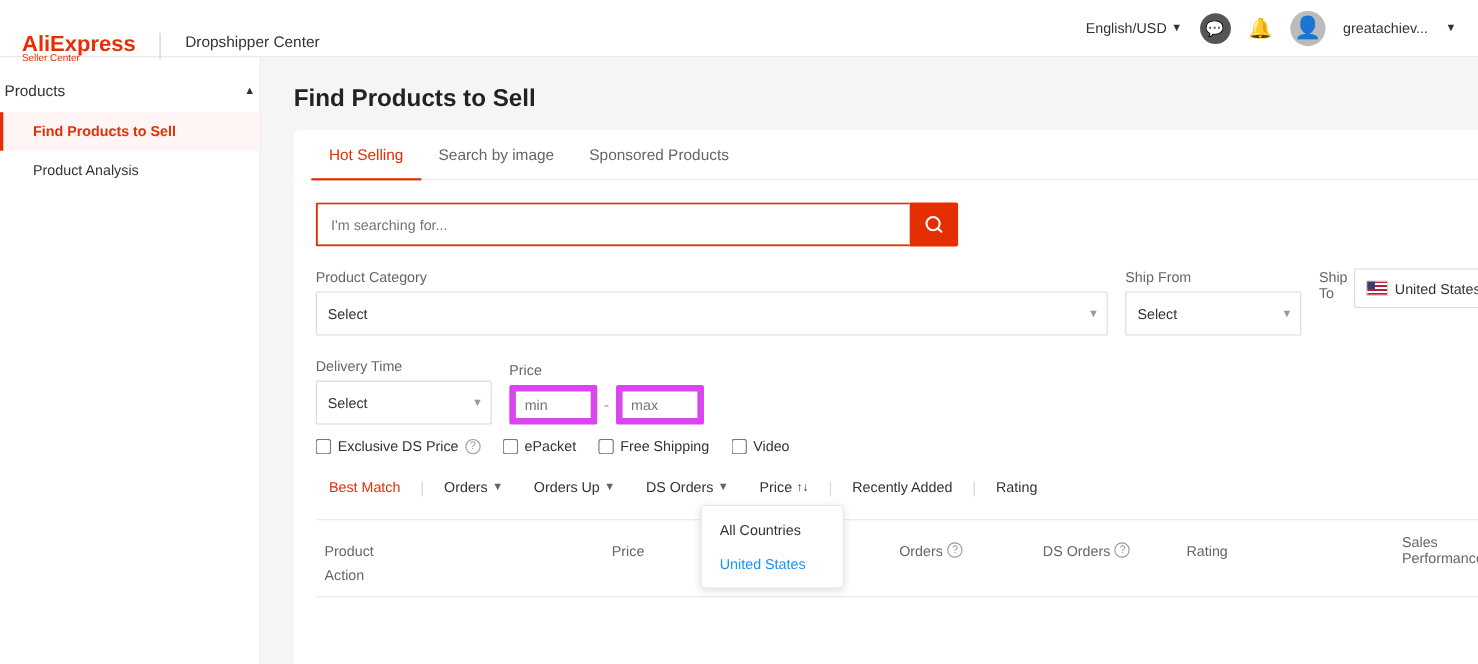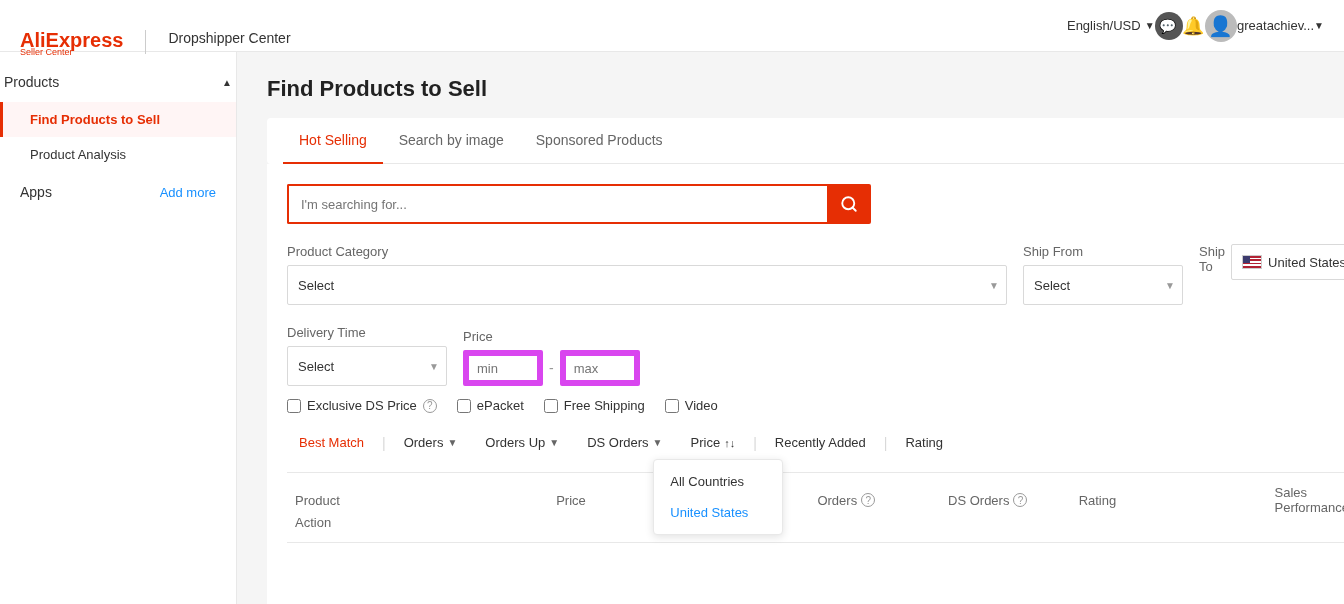--- a/index.html
+++ b/index.html
@@ -28,20 +28,21 @@
     .header-divider {
       width: 1px;
       height: 24px;
       background: #ccc;
       margin: 0 12px;
     }
     .header-right {
       margin-left: auto;
       display: flex;
       align-items: center;
+      gap: 16px;
     }
     .header-lang {
       display: flex;
       align-items: center;
       gap: 4px;
       font-size: 13px;
       color: #333;
       cursor: pointer;
     }
     .header-icon {
@@ -407,21 +408,21 @@
       display: flex;
       gap: 16px;
       align-items: flex-end;
       margin-bottom: 12px;
     }
 
     
     .orders-up-popup {
       position: absolute;
       top: 30px;
-      left: 180px;
+      left: 164px;
       background: #fff;
       border: 1px solid #e8e8e8;
       border-radius: 4px;
       box-shadow: 0 2px 8px rgba(0,0,0,0.12);
       z-index: 50;
       min-width: 130px;
       padding: 6px 0;
     }
     .popup-item {
       padding: 8px 16px;
@@ -465,24 +466,20 @@
   <div class="sidebar">
     <div class="sidebar-section">
       <span>Products</span>
       <span style="font-size:10px;">▲</span>
     </div>
     <div class="sidebar-sub-item active">
       <span>Find Products to Sell</span>
     </div>
     <div class="sidebar-sub-item">
       <span>Product Analysis</span>
-    </div>
-    <div class="sidebar-apps">
-      <span>Apps</span>
-      <span class="add-more-link">Add more</span>
     </div>
   </div>
 
   <div class="main">
     <div class="page-title">Find Products to Sell</div>
 
     <div class="tab-container">
       <div class="tabs">
         <div class="tab active">
           <span>Hot Selling</span>

